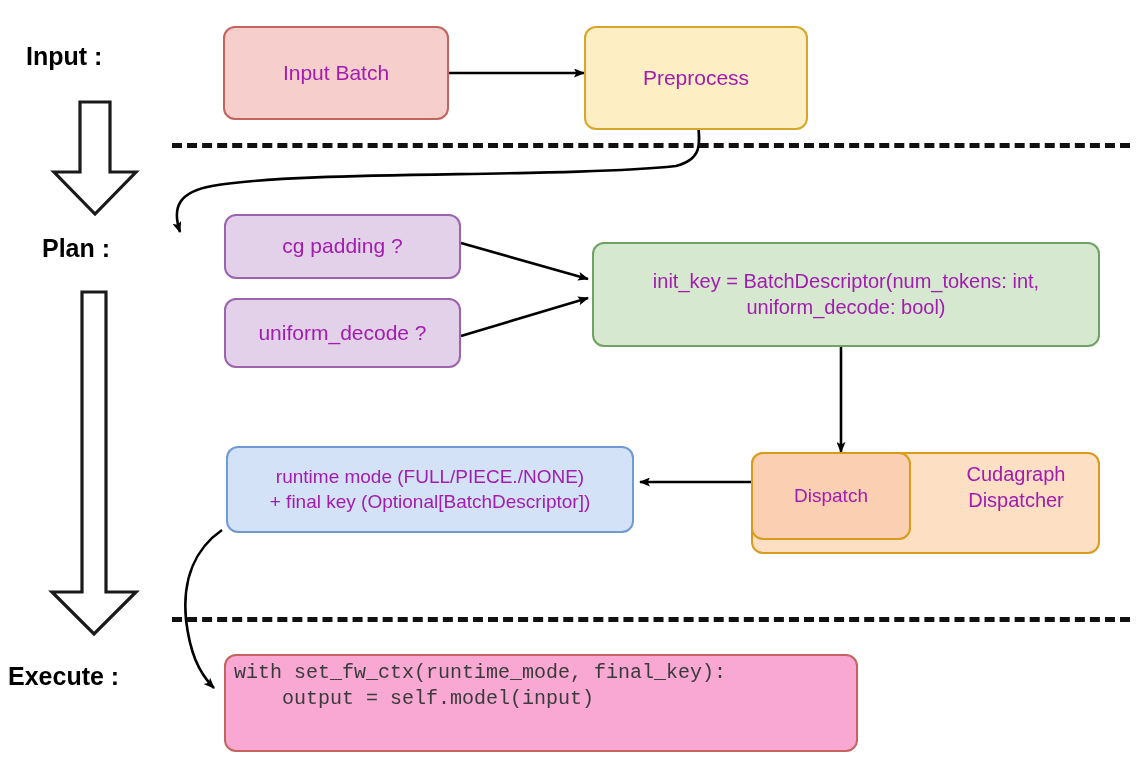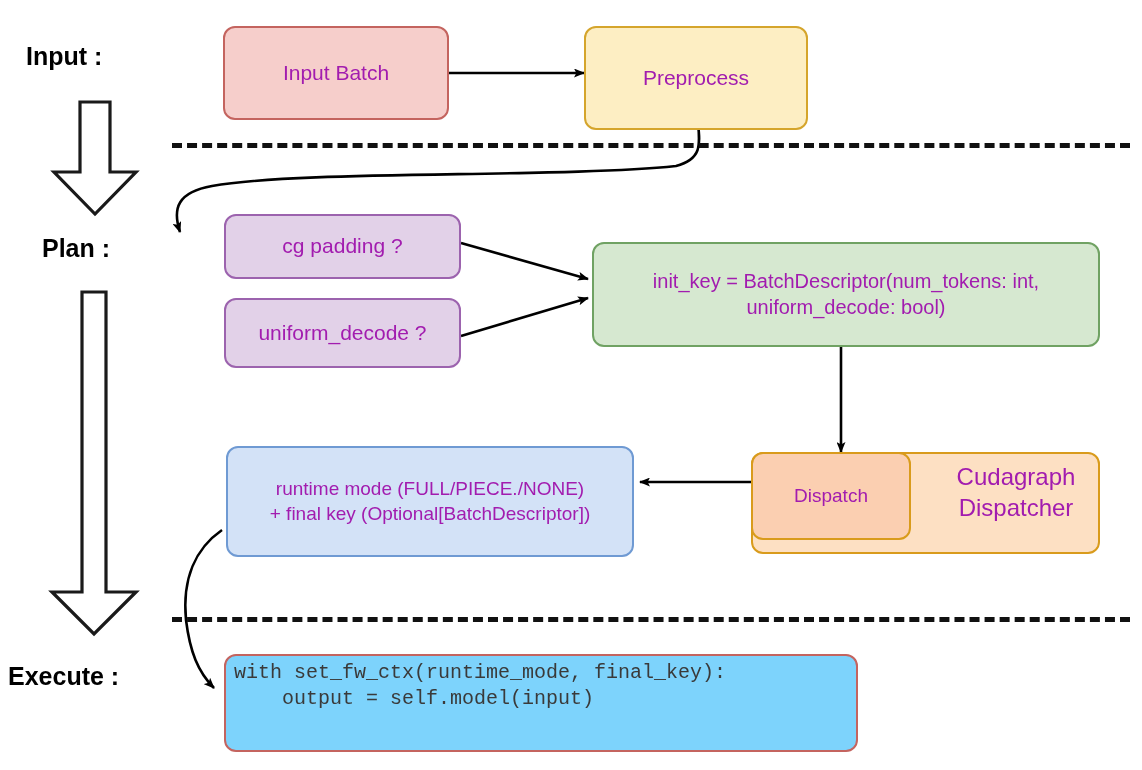--- a/index.html
+++ b/index.html
@@ -75,21 +75,21 @@
     background: #fde0c3;
     border-color: #d99b1c;
     align-items: flex-start;
     justify-content: flex-end;
   }
   .node.orange-inner {
     background: #fbcfb1;
     border-color: #d99b1c;
   }
   .node.code {
-    background: #7dd3fc;
+    background: #f9a8d4;
     border-color: #c4645f;
     font-family: "Liberation Mono", monospace;
     justify-content: flex-start;
     align-items: center;
     text-align: left;
     white-space: pre;
     color: #3a3a3a;
   }
   .node-text {
     display: block;
@@ -163,32 +163,32 @@
 
   <div class="node purple" style="left:224px; top:298px; width:237px; height:70px; font-size:21px;">
     <span class="node-text">uniform_decode ?</span>
   </div>
 
   <div class="node green" style="left:592px; top:242px; width:508px; height:105px; font-size:20px; flex-direction:column;justify-content:center;">
     <span class="node-text">init_key = BatchDescriptor(num_tokens: int,</span>
     <span class="node-text">uniform_decode: bool)</span>
   </div>
 
-  <div class="node orange-outer" style="left:751px; top:452px; width:349px; height:102px; font-size:24px;">
+  <div class="node orange-outer" style="left:751px; top:452px; width:349px; height:102px; font-size:20px;">
     <div style="display:flex; flex-direction:column; align-items:center; width:148px; margin-top:4px;">
       <span class="node-text">Cudagraph</span>
       <span class="node-text">Dispatcher</span>
     </div>
   </div>
 
   <div class="node orange-inner" style="left:751px; top:452px; width:160px; height:88px; font-size:19px;">
     <span class="node-text">Dispatch</span>
   </div>
 
-  <div class="node blue" style="left:226px; top:446px; width:408px; height:111px; font-size:19px; flex-direction:column;">
+  <div class="node blue" style="left:226px; top:446px; width:408px; height:87px; font-size:19px; flex-direction:column;">
     <span class="node-text">runtime mode (FULL/PIECE./NONE)</span>
     <span class="node-text">+ final key (Optional[BatchDescriptor])</span>
   </div>
 
   <div class="node code" style="left:224px; top:654px; width:634px; height:98px; font-size:20px; flex-direction:column; align-items:flex-start; padding-left:8px;">
     <span class="node-text">with set_fw_ctx(runtime_mode, final_key):</span>
     <span class="node-text">    output = self.model(input)</span>
   </div>
 
 </div>

